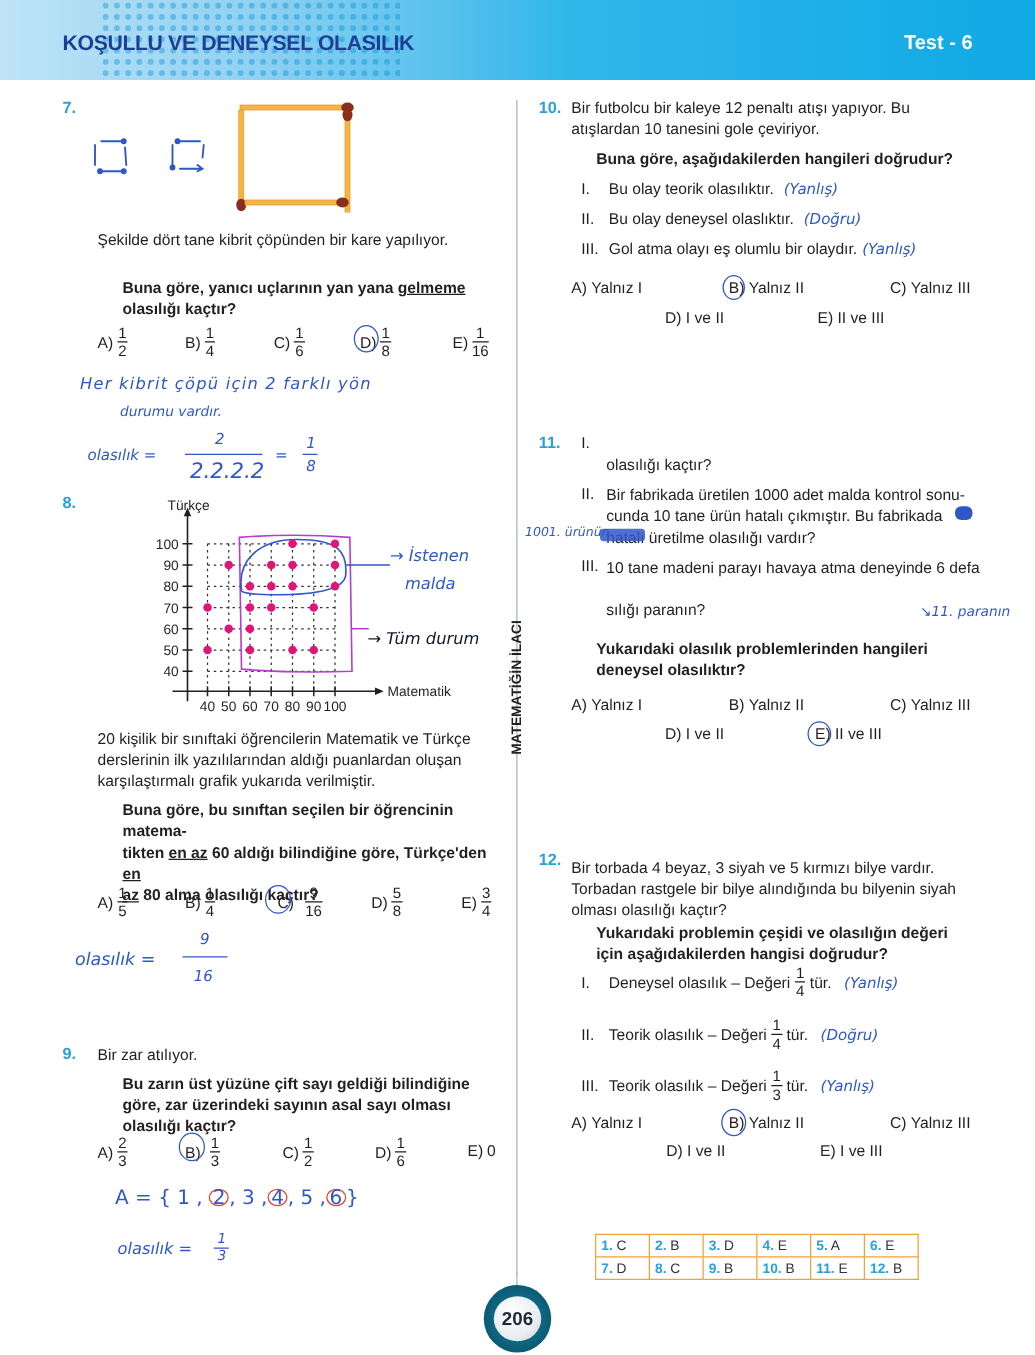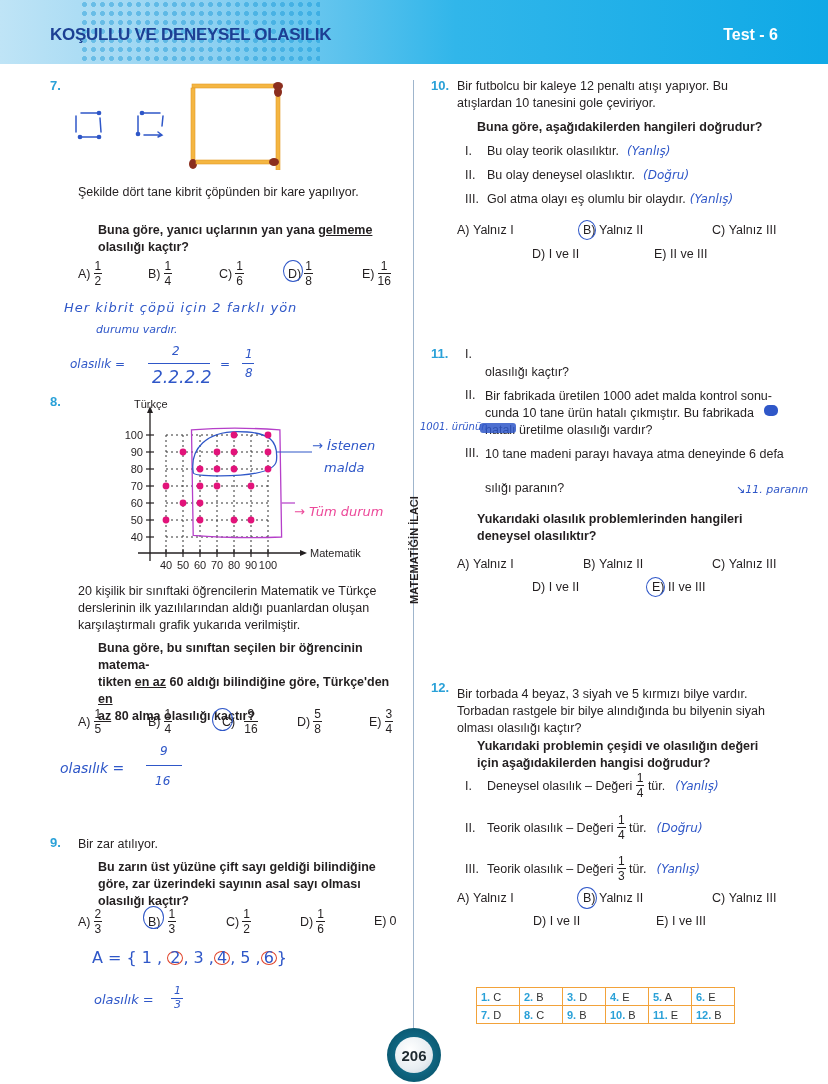--- a/index.html
+++ b/index.html
@@ -217,21 +217,21 @@
     <circle cx="83" cy="108" r="3.4" fill="#e2137a"></circle>
     <circle cx="100" cy="108" r="3.4" fill="#e2137a"></circle>
     <circle cx="66" cy="125" r="3.4" fill="#e2137a"></circle>
     <circle cx="100" cy="125" r="3.4" fill="#e2137a"></circle>
     <circle cx="134" cy="125" r="3.4" fill="#e2137a"></circle>
     <circle cx="151" cy="125" r="3.4" fill="#e2137a"></circle>
   </svg>
 
 <div class="hand" style="left:312px;top:438px;font-size:13px;">→ İstenen</div>
 <div class="hand" style="left:324px;top:460px;font-size:13px;">malda</div>
-<div class="hand" style="left:294px;top:504px;font-size:13px;color:#ec4899;">→ Tüm  durum</div>
+<div class="hand" style="left:294px;top:504px;font-size:13px;color:#0f172a;">→ Tüm  durum</div>
 
 <div class="p" style="left:78px;top:583px;width:320px;">20 kişilik bir sınıftaki öğrencilerin Matematik ve Türkçe derslerinin ilk yazılılarından aldığı puanlardan oluşan karşılaştırmalı grafik yukarıda verilmiştir.</div>
 <div class="p b" style="left:78px;top:640px;width:322px;">
   <span>Buna göre, bu sınıftan seçilen bir öğrencinin matema-</span><br>
   <span>tikten </span><span class="u">en az</span><span> 60 aldığı bilindiğine göre, Türkçe'den </span><span class="u">en</span><br>
   <span class="u">az</span><span> 80 alma olasılığı kaçtır?</span>
 </div>
 
 <div class="opt" style="left:78px;top:708px;">
     <span>A)</span>

